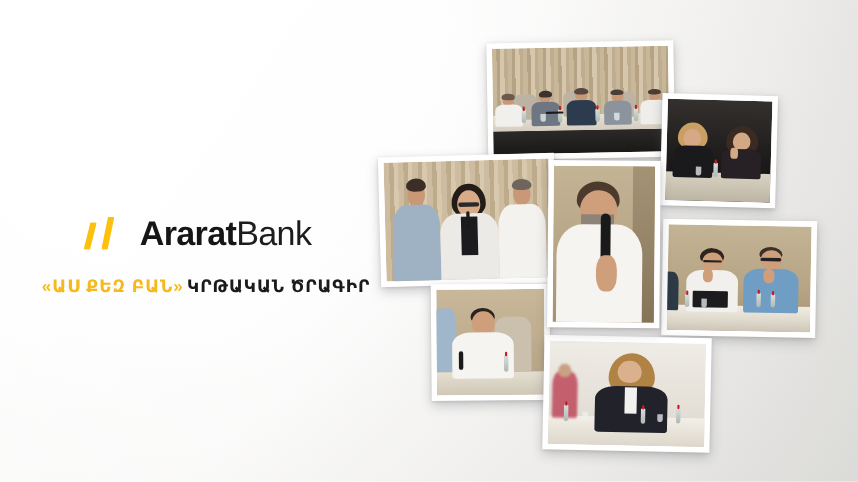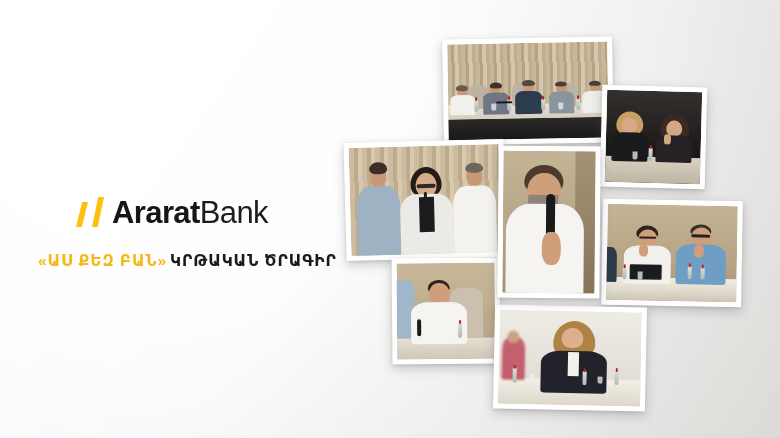--- a/index.html
+++ b/index.html
@@ -29,21 +29,21 @@
   .brand-block {
     position: absolute;
     left: 38px;
     top: 190px;
     width: 320px;
     z-index: 5;
   }
   .logo-row {
     display: flex;
     align-items: center;
-    gap: 2px;
+    gap: 17px;
     height: 44px;
     padding-left: 38px;
   }
   .logo-mark {
     position: relative;
     width: 34px;
     height: 30px;
     flex: 0 0 auto;
   }
   .logo-mark .flame {

